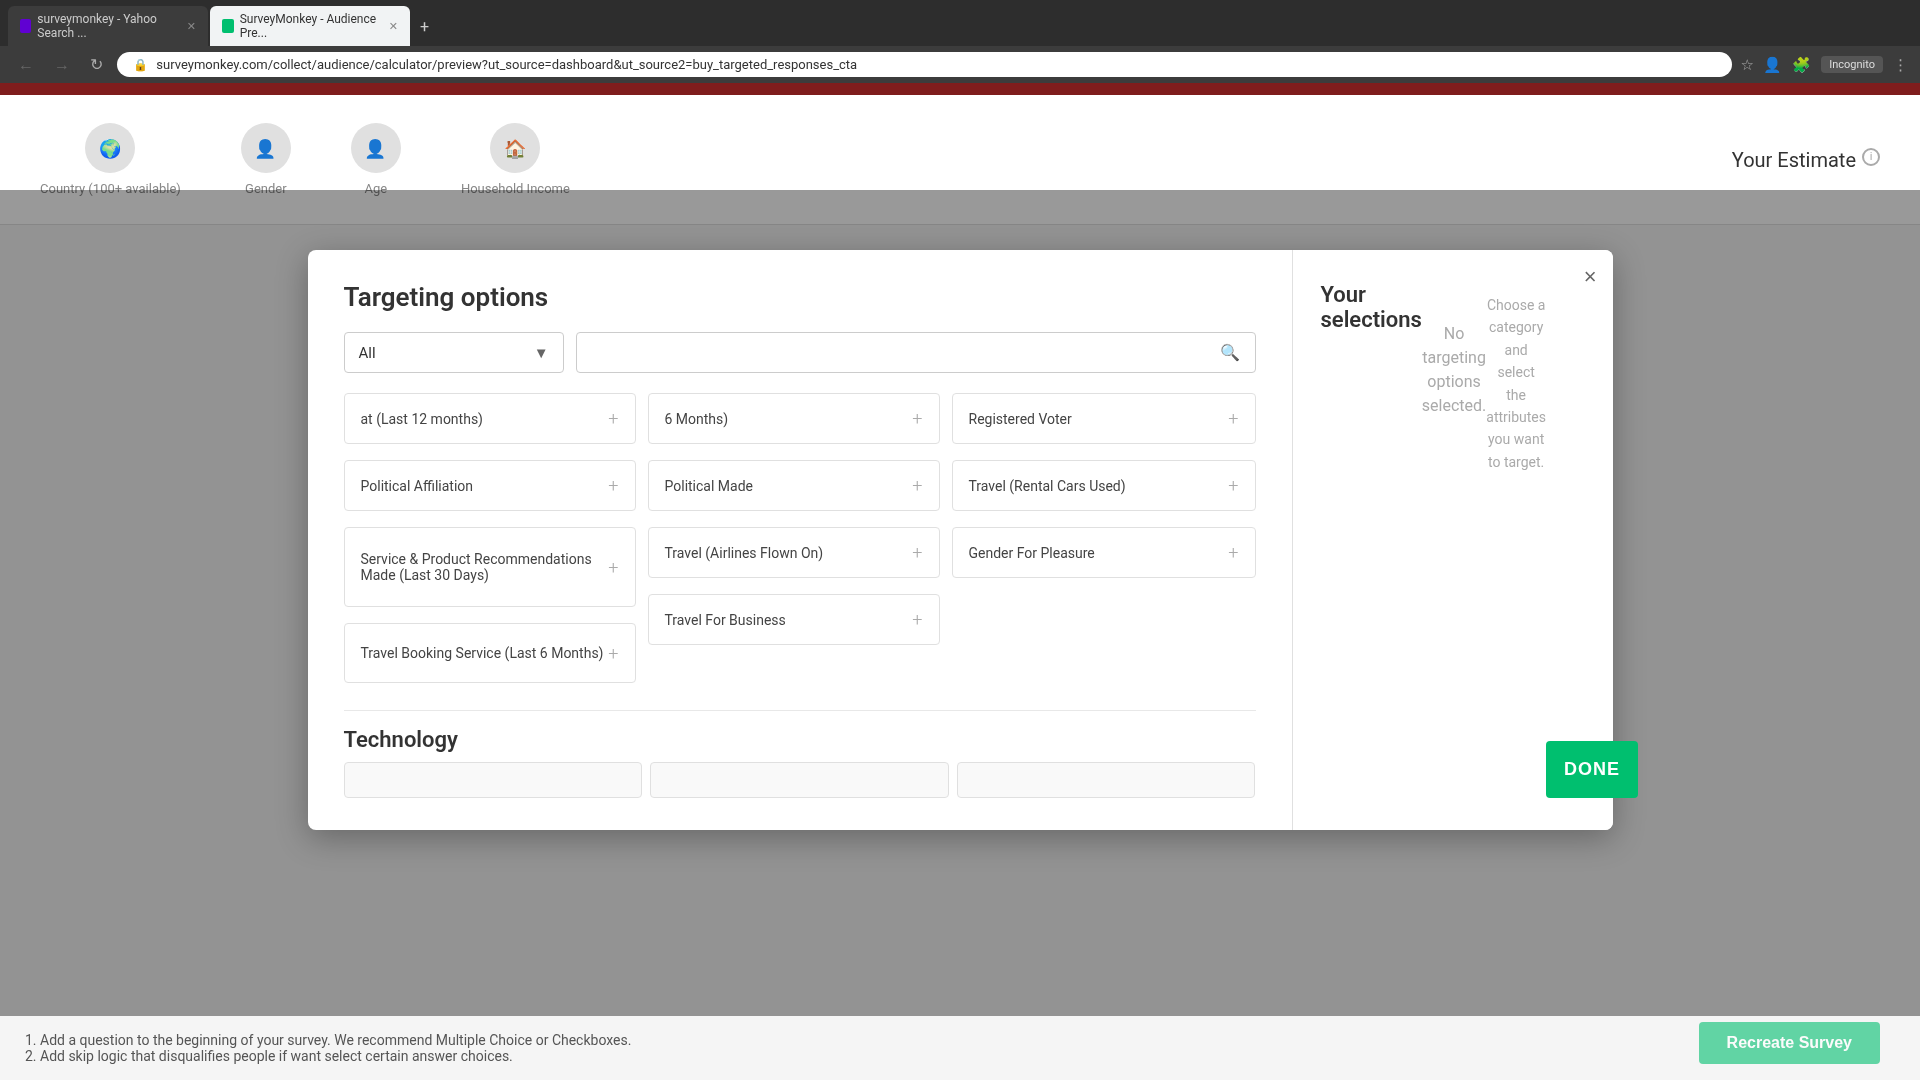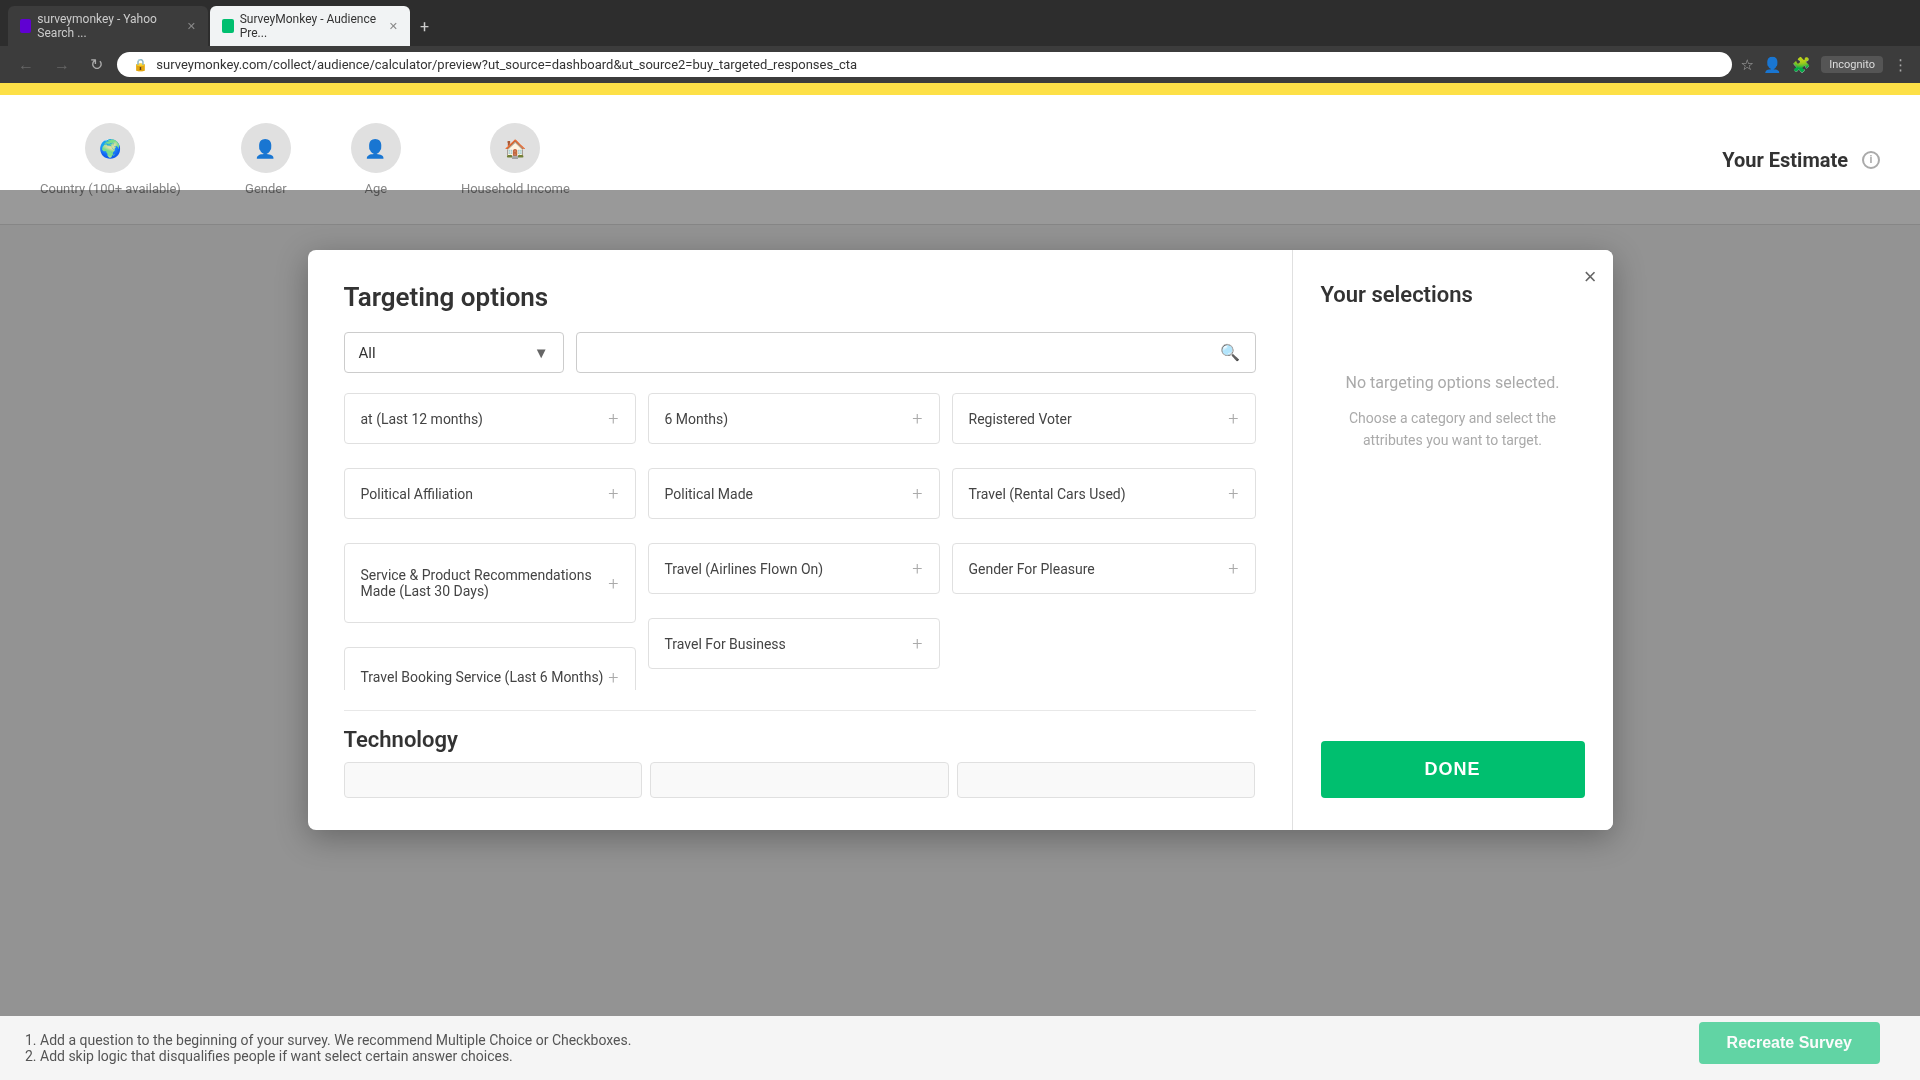--- a/index.html
+++ b/index.html
@@ -7,21 +7,21 @@
       font-family: -apple-system, BlinkMacSystemFont, 'Segoe UI', Roboto, sans-serif;
       background: #e8e8e8;
       width: 1920px;
       height: 1080px;
       overflow: hidden;
       position: relative;
     }
 
     
     .browser-chrome {
-      background: #fde047;
+      background: #7f1d1d;
       height: 109px;
       display: flex;
       flex-direction: column;
     }
     .browser-tab-bar {
       display: flex;
       align-items: center;
       padding: 6px 8px 0;
       background: #2d2d2d;
       gap: 2px;
@@ -137,25 +137,25 @@
       font-size: 18px;
       color: #999;
     }
     .header-item-label {
       font-size: 13px;
       color: #888;
     }
     .your-estimate {
       margin-left: auto;
       font-size: 20px;
-      font-weight: 700;
-      color: #333;
-      display: flex;
-      align-items: center;
-      gap: 14px;
+      font-weight: 400;
+      color: #333;
+      display: flex;
+      align-items: flex-start;
+      gap: 6px;
     }
     .info-icon {
       width: 18px;
       height: 18px;
       border-radius: 50%;
       border: 2px solid #aaa;
       color: #aaa;
       font-size: 11px;
       display: flex;
       align-items: center;
@@ -236,21 +236,21 @@
       display: grid;
       grid-template-columns: 1fr 1fr 1fr;
       gap: 0;
       flex: 1;
       overflow: hidden;
       position: relative;
     }
     .items-column {
       display: flex;
       flex-direction: column;
-      gap: 16px;
+      gap: 8px;
       padding-right: 12px;
     }
     .items-column:last-child {
       padding-right: 0;
       position: relative;
     }
     .item-row {
       display: flex;
       align-items: center;
       justify-content: space-between;
@@ -279,21 +279,21 @@
       font-weight: 600;
       color: #333;
       margin-top: 4px;
     }
 
     
     .modal-right {
       width: 320px;
       padding: 32px 28px;
       display: flex;
-      flex-direction: column;
+      flex-direction: row;
       background: white;
       border-radius: 0 8px 8px 0;
     }
     .selections-title {
       font-size: 22px;
       font-weight: 600;
       color: #333;
       margin-bottom: 24px;
     }
     .no-selections-text {

